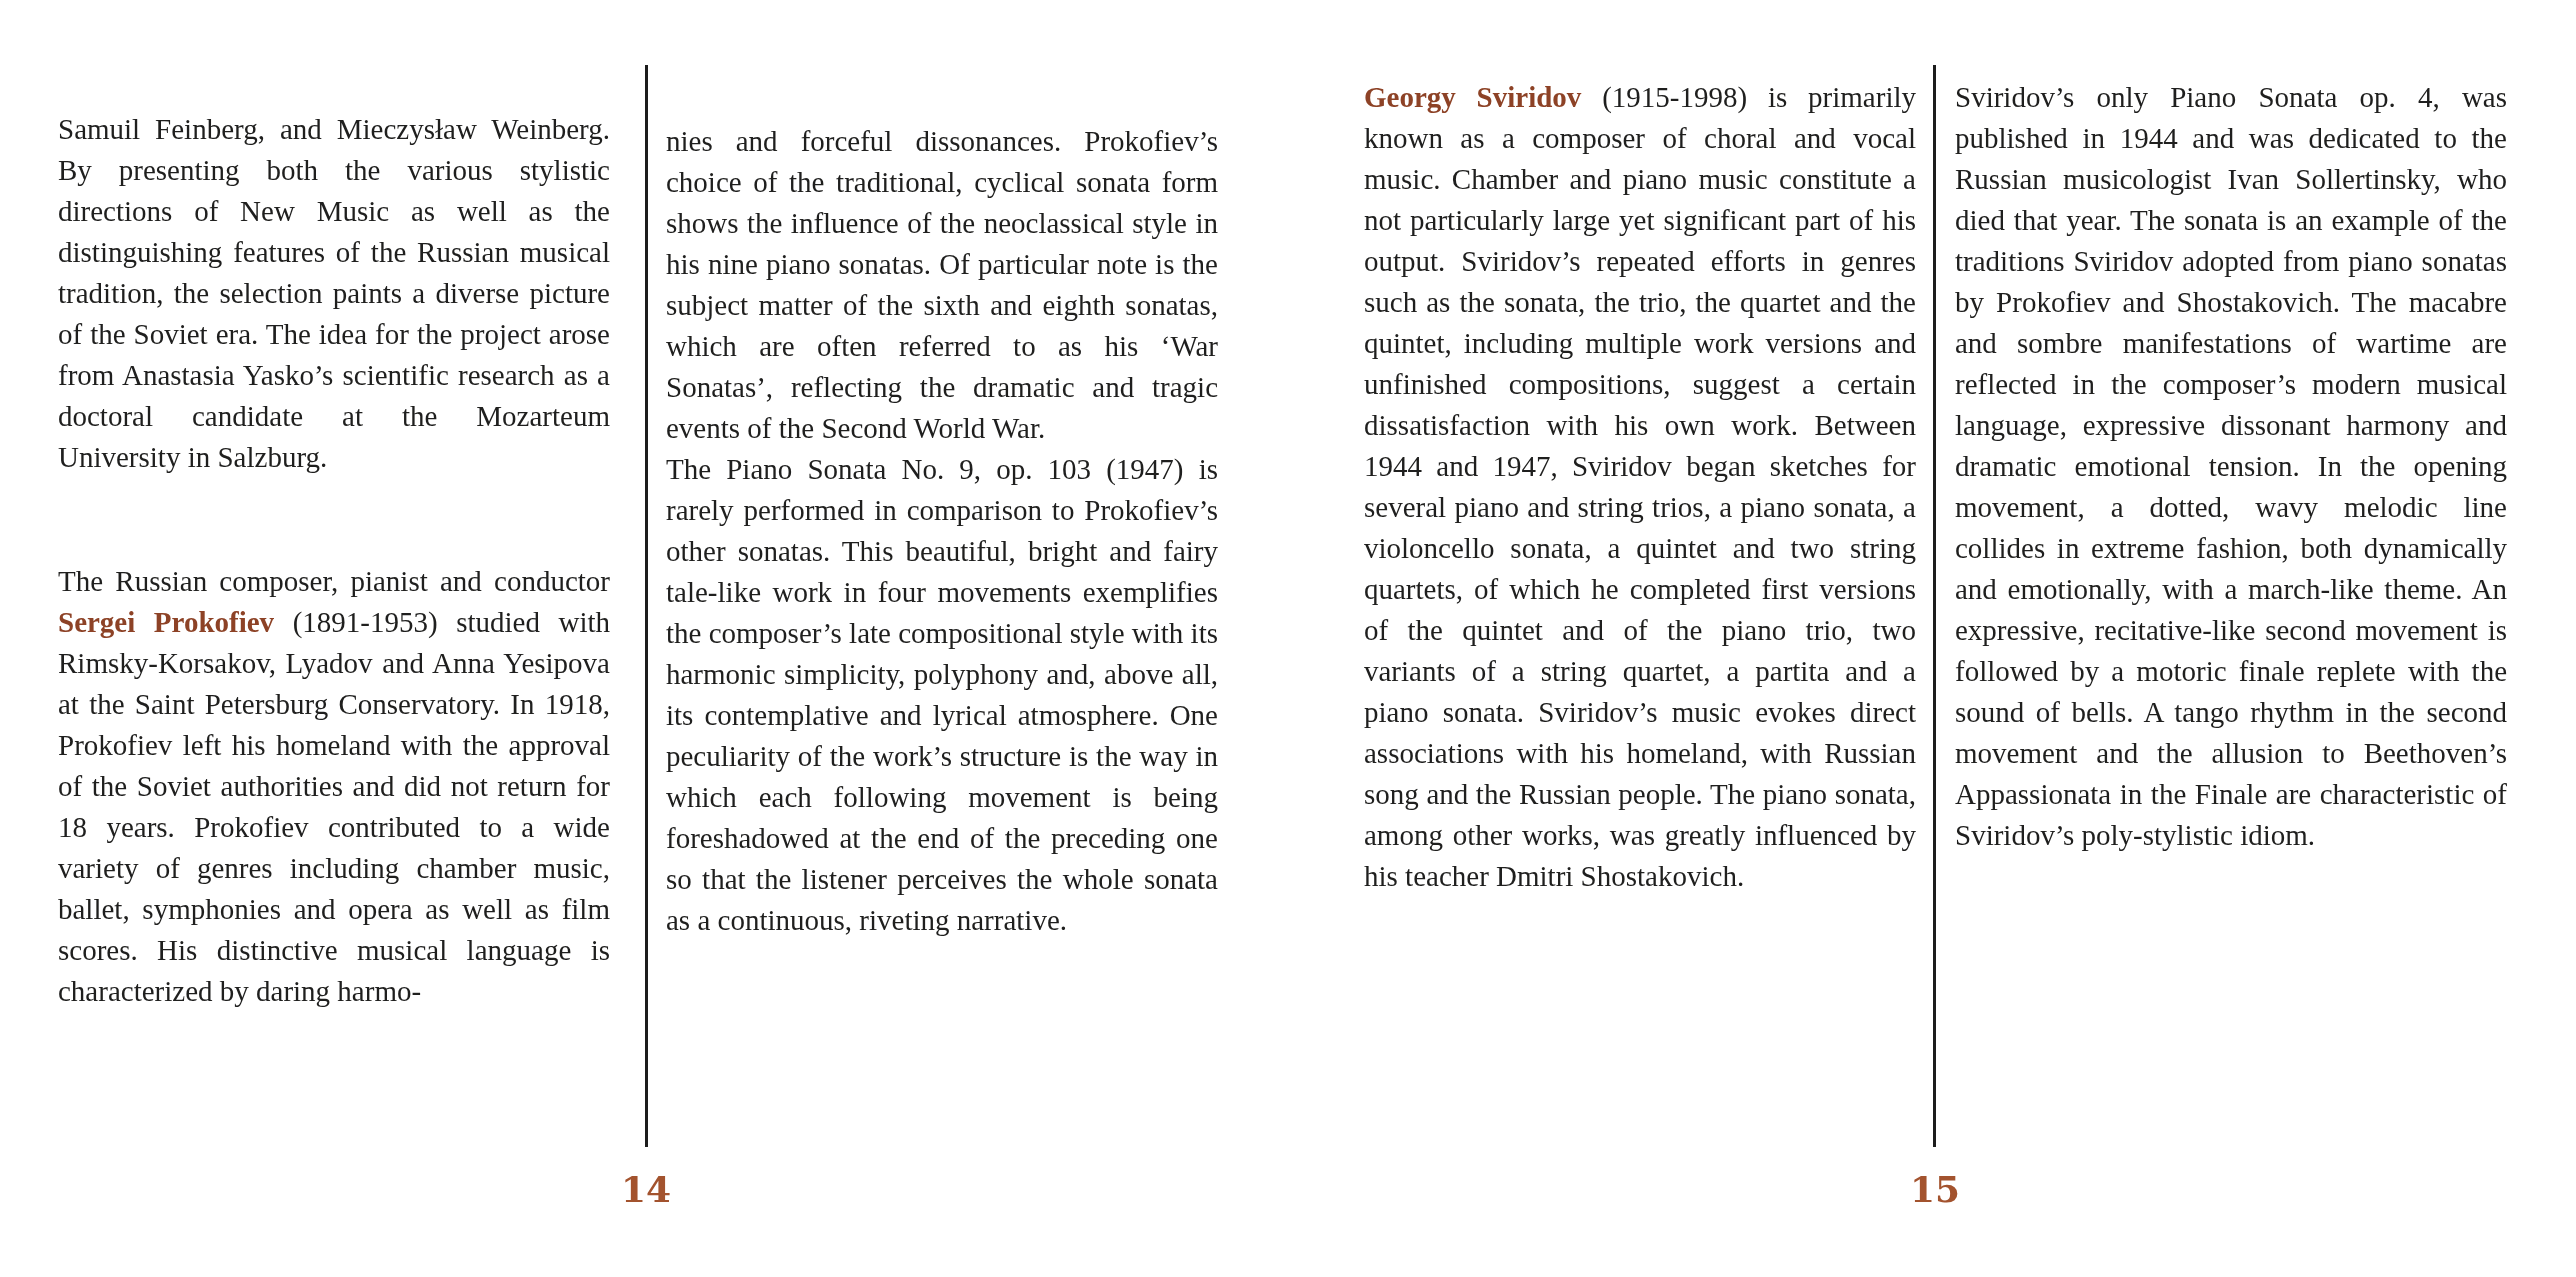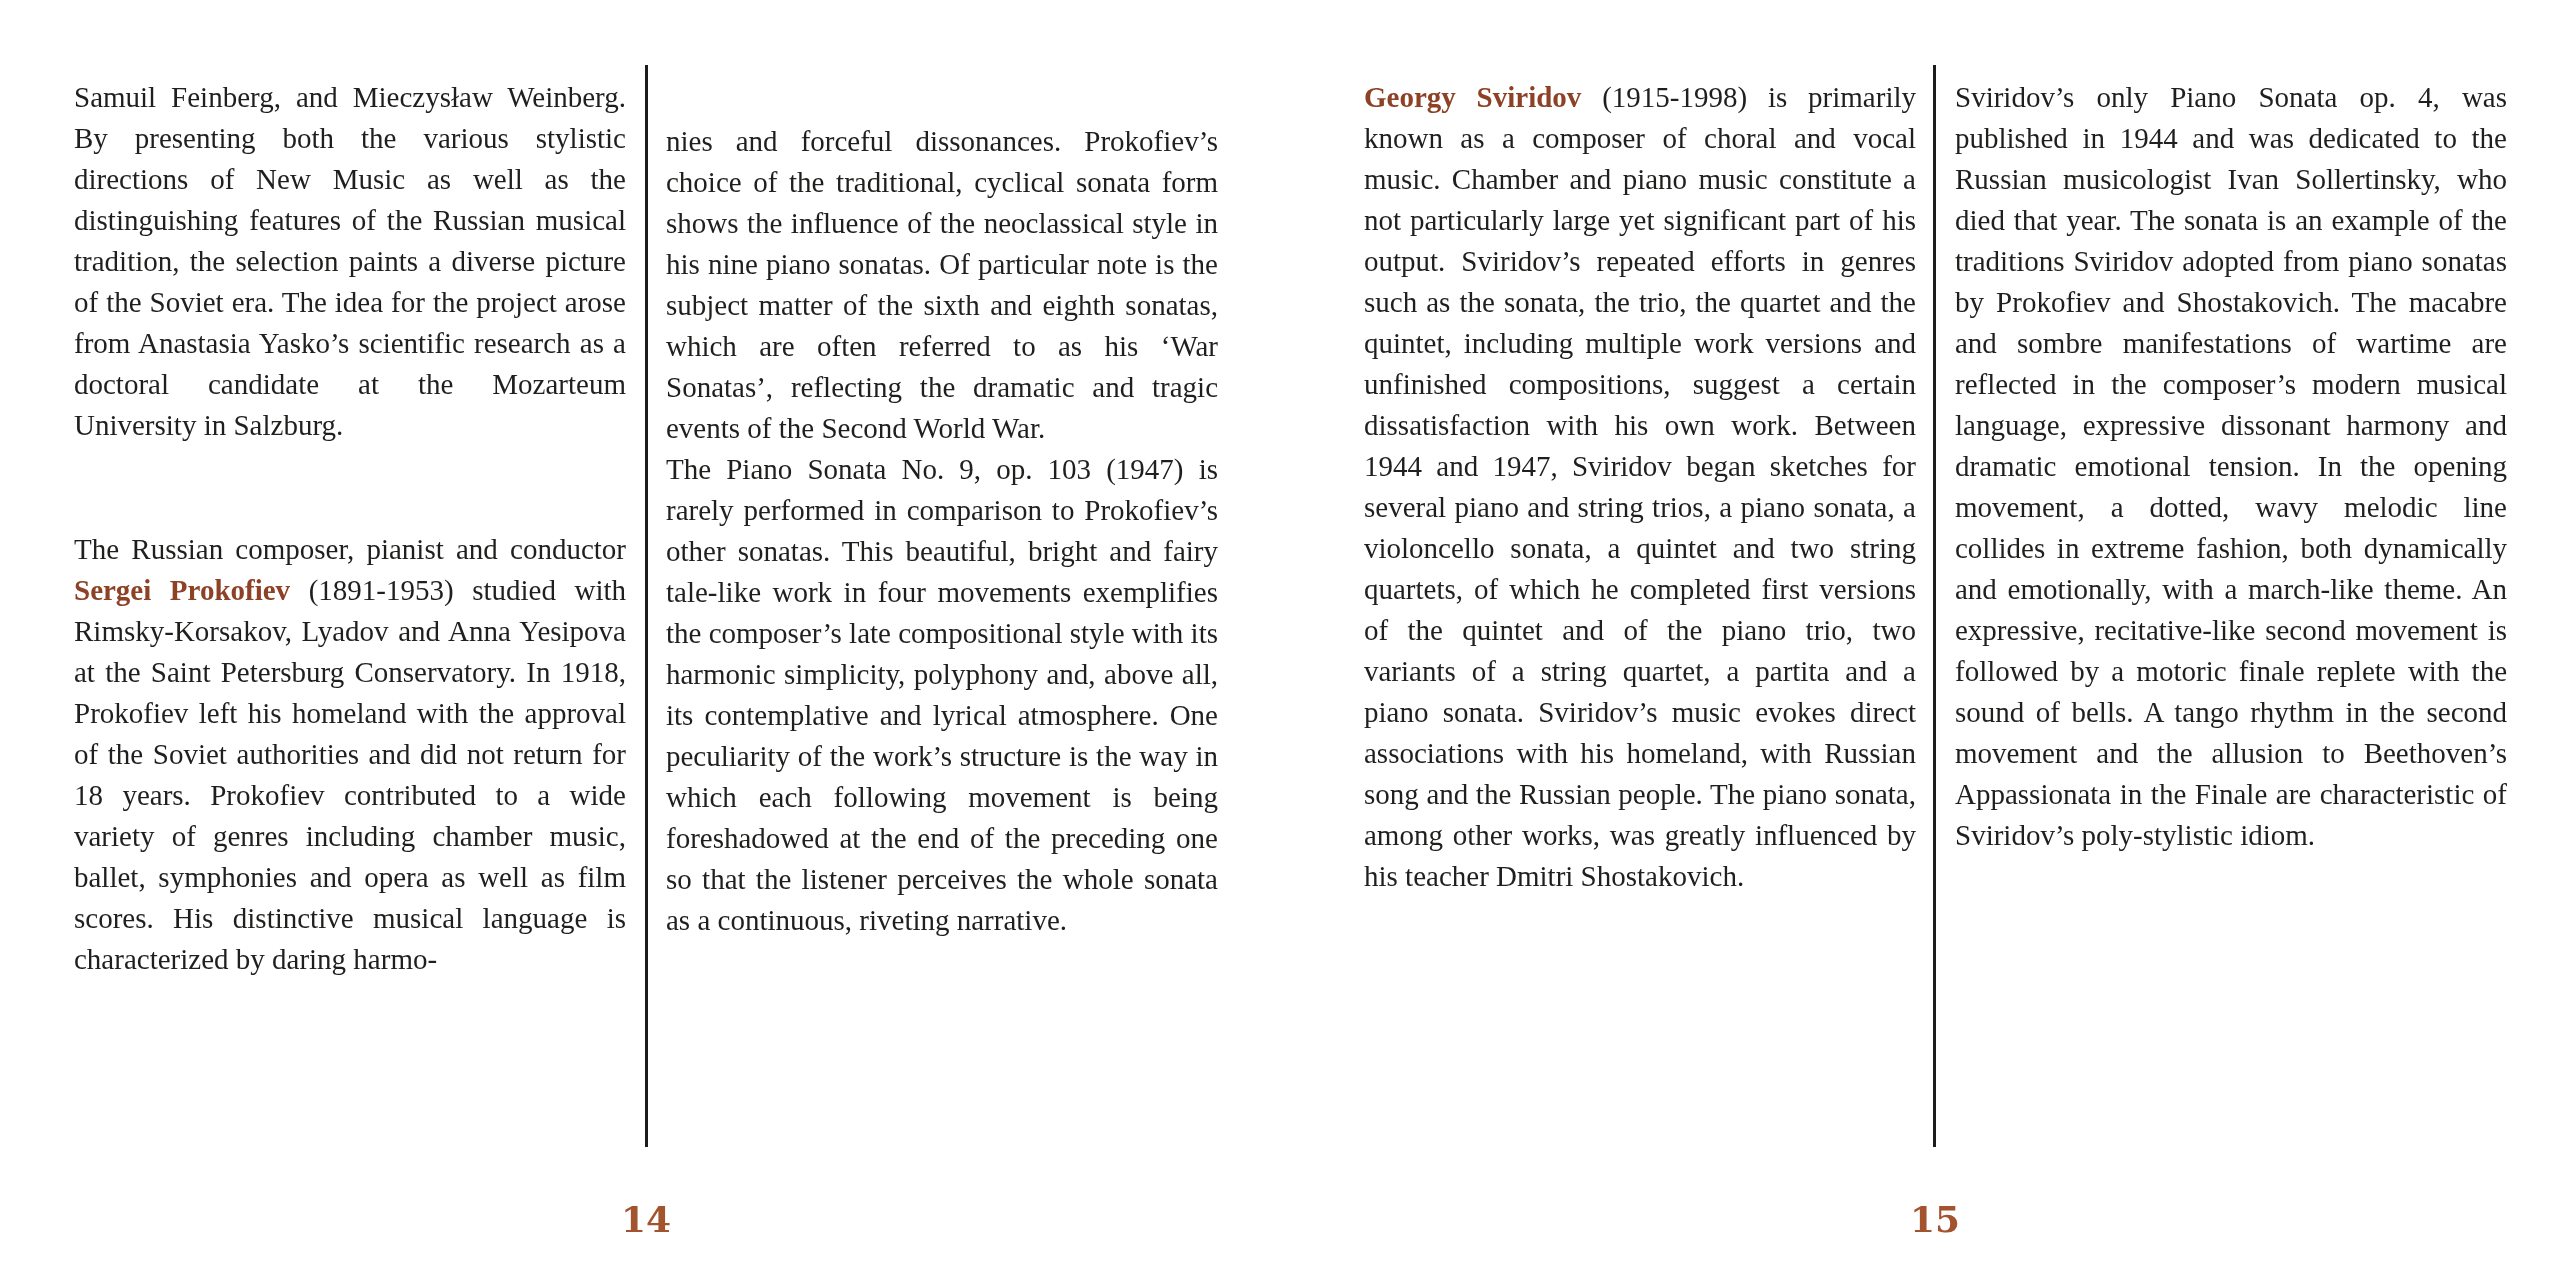--- a/index.html
+++ b/index.html
@@ -29,21 +29,21 @@
     text-align: justify;
   }
   .column p {
     margin: 0;
     hyphens: auto;
     -webkit-hyphens: auto;
   }
   .column p.gap {
     margin-top: 83px;
   }
-  #col1 { left: 74px; }
+  #col1 { left: 58px; margin-top: 32px; }
   #col2 { left: 666px; margin-top: 44px; }
   #col3 { left: 1364px; }
   #col4 { left: 1955px; }
   .rule {
     position: absolute;
     top: 65px;
     width: 2.7px;
     height: 1082px;
     background: #1c1c1c;
   }
@@ -51,21 +51,21 @@
   #rule2 { left: 1933px; }
   .accent-name {
     font-family: Liberation Serif, serif;
     font-weight: bold;
     color: var(--accent, #8d4226);
   }
   .italic {
   }
   .page-number {
     position: absolute;
-    top: 1199px;
+    top: 1169px;
     width: 180px;
     text-align: center;
     font-family: "DejaVu Serif", serif;
     font-weight: bold;
     font-size: 36px;
     line-height: 41px;
     color: var(--pagenum, #a3532e);
   }
   #pn-left  { left: 556px; }
   #pn-right { left: 1845px; text-align: center; }

